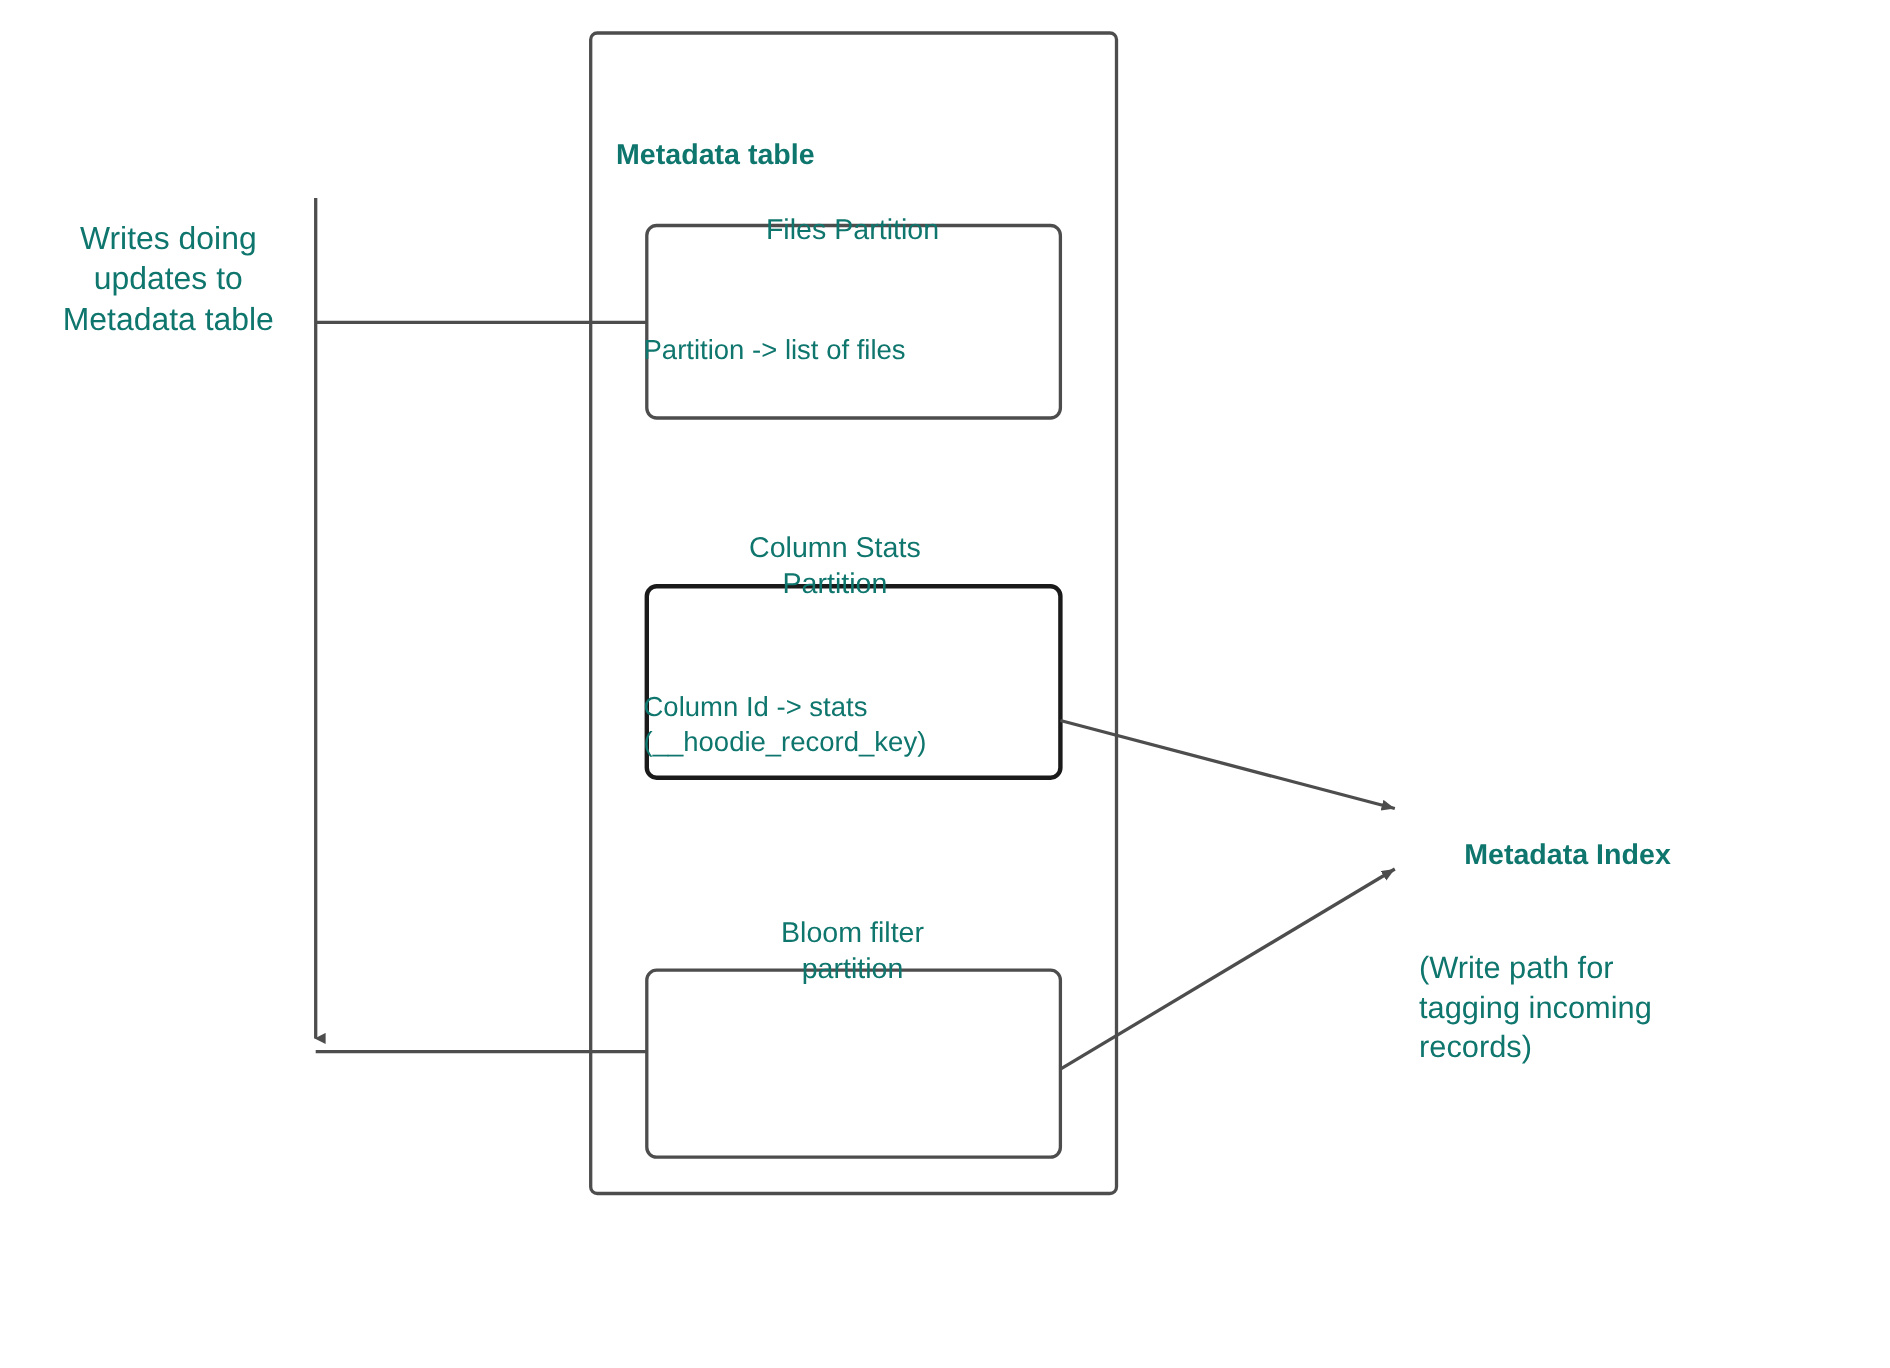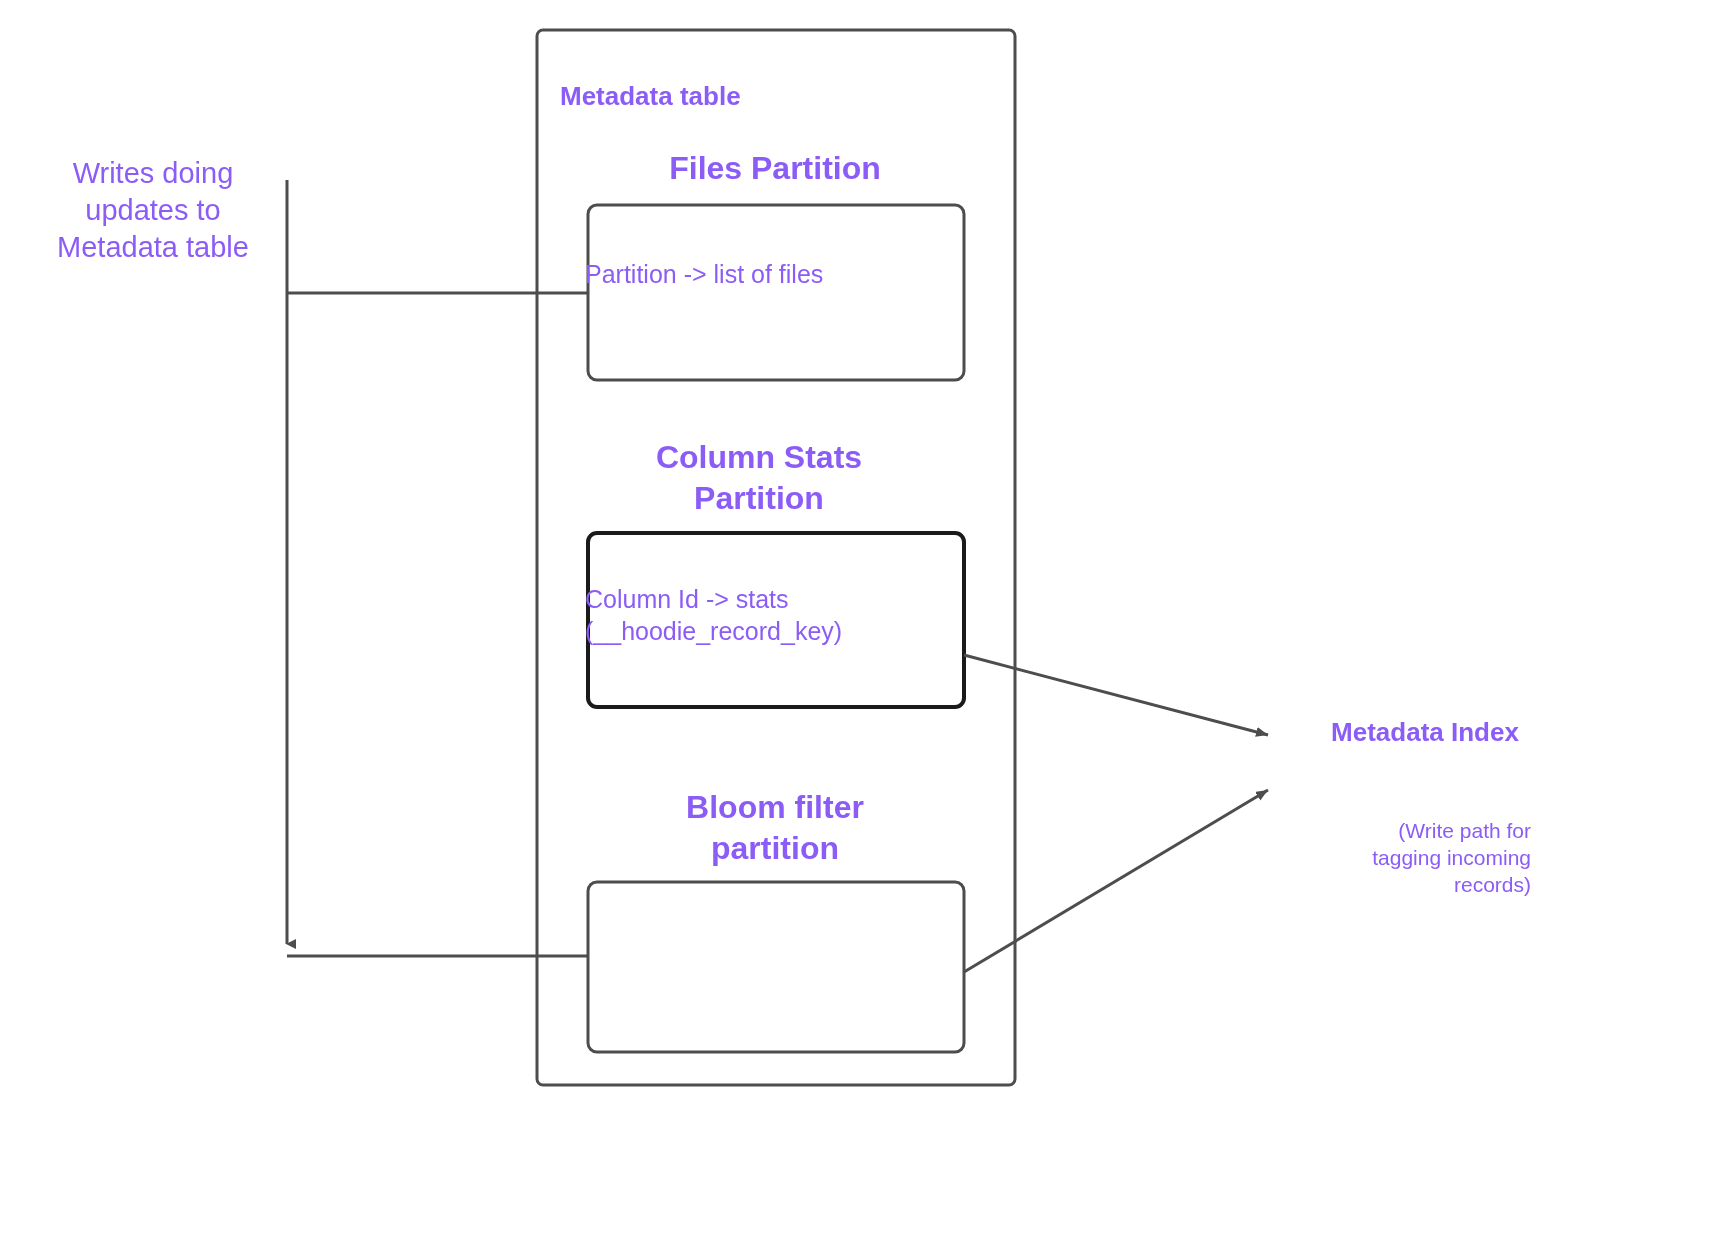--- a/index.html
+++ b/index.html
@@ -18,42 +18,43 @@
   svg.layer {
     position: absolute;
     left: 0;
     top: 0;
     width: 1718px;
     height: 1244px;
     pointer-events: none;
   }
   .txt {
     position: absolute;
-    color: #8b5cf6;
+    color: #0f766e;
     line-height: 1.28;
     white-space: pre-line;
+    margin-top: 44px;
   }
   .left-note {
     left: 8px;
     top: 155px;
     width: 290px;
     text-align: center;
     font-size: 29px;
   }
   .mt-title {
     left: 560px;
     top: 80px;
     font-size: 26px;
     font-weight: bold;
   }
   .sec-title {
     position: absolute;
     text-align: center;
-    font-size: 32px;
-    font-weight: bold;
+    font-size: 26px;
+    font-weight: normal;
     width: 380px;
   }
   .sec-files { left: 585px; top: 148px; }
   .sec-colstats { left: 569px; top: 437px; }
   .sec-bloom { left: 585px; top: 787px; }
   .box-text {
     position: absolute;
     text-align: left;
     font-size: 25px;
     width: 380px;
@@ -63,25 +64,25 @@
   .bt-bloom { left: 585px; top: 950px; }
   .mi-title {
     left: 1280px;
     top: 716px;
     width: 290px;
     text-align: center;
     font-size: 26px;
     font-weight: bold;
   }
   .mi-sub {
-    left: 1261px;
+    left: 1290px;
     top: 818px;
     width: 270px;
-    text-align: right;
-    font-size: 21px;
+    text-align: left;
+    font-size: 28px;
   }
 </style>
 </head>
 <body>
 
 <div id="canvas">
 
   <svg class="layer" viewBox="0 0 1718 1244" xmlns="http://www.w3.org/2000/svg">
     <defs>
       <marker id="arrowDown" markerWidth="12" markerHeight="12" refX="5" refY="9" orient="auto" markerUnits="userSpaceOnUse">

